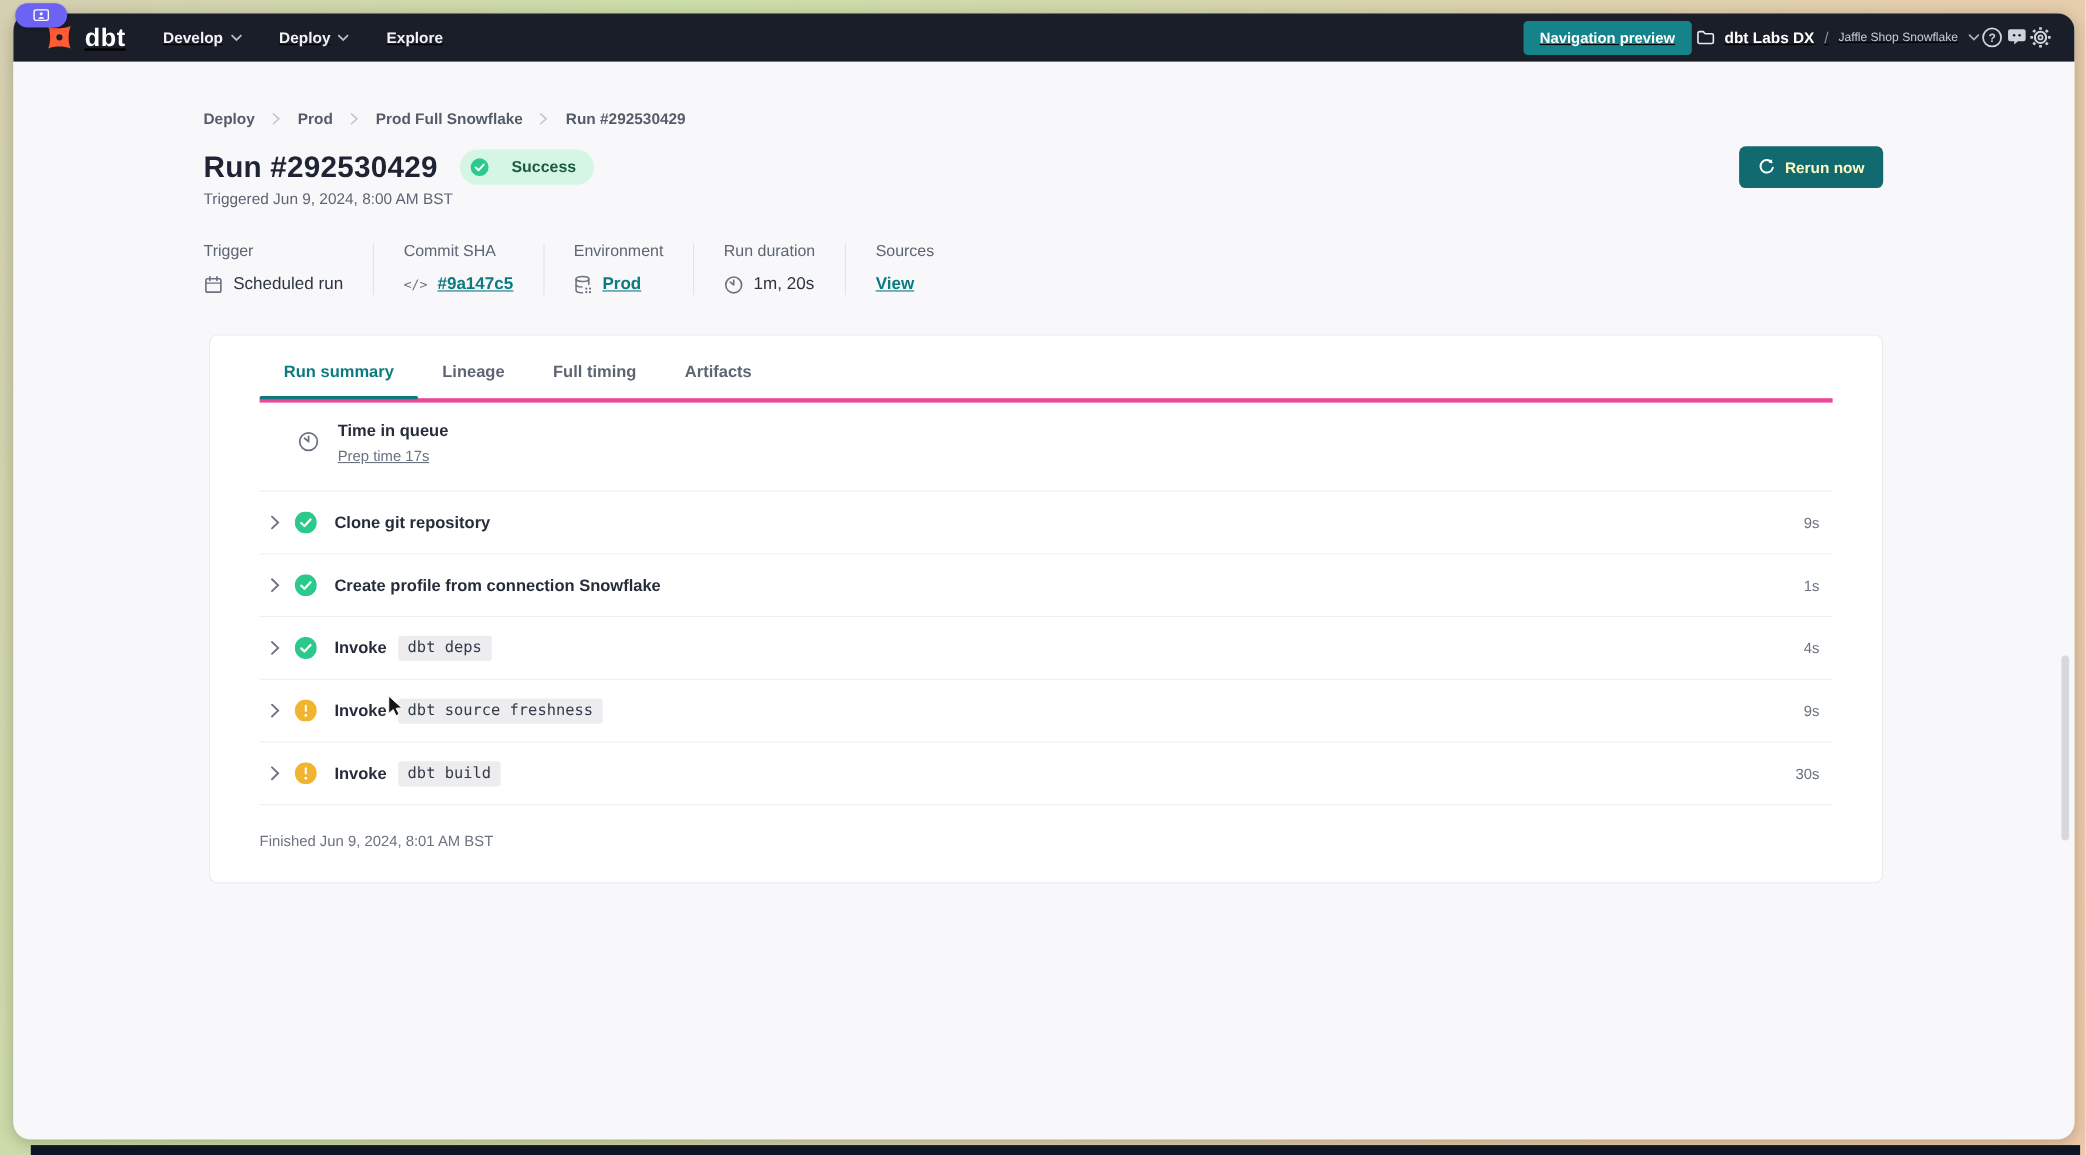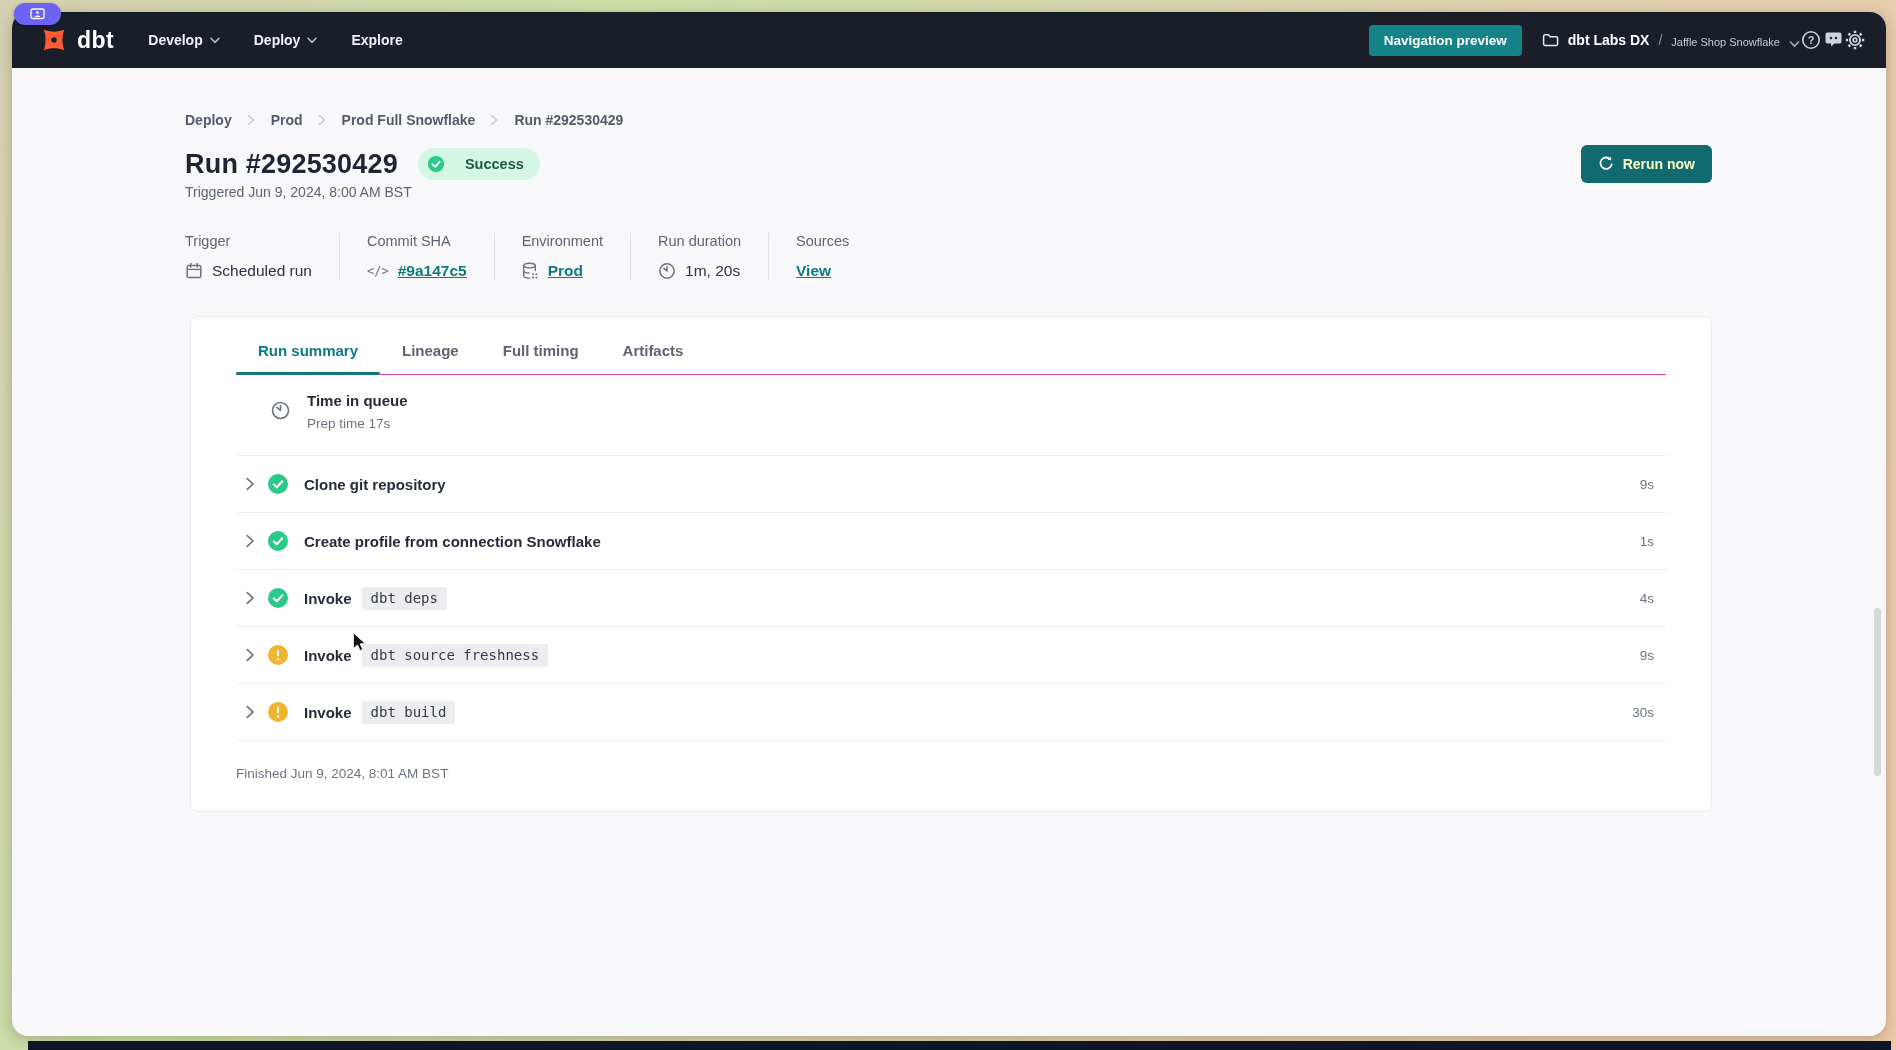--- a/index.html
+++ b/index.html
@@ -11,28 +11,28 @@
   }
   .bottom-strip { position:absolute; left:28px; right:5px; bottom:0; height:9px; background:#0d1526; }
 
   .window {
     position:absolute; left:12px; top:12px; right:10px; bottom:14px;
     border-radius:16px; overflow:hidden; background:#f8f8fa;
     box-shadow:0 3px 14px rgba(40,30,10,.25);
   }
 
   
-  .navbar { height:56px; background:#191e29; display:flex; align-items:center; padding:0 20px 0 26px; }
+  .navbar { height:44px; background:#191e29; display:flex; align-items:center; padding:0 20px 0 26px;text-decoration:underline; }
   .logo { display:flex; align-items:center; gap:7px; }
   .logo-text { color:#fff; font-size:23px; font-weight:800; letter-spacing:.5px; }
   .nav-menus { display:flex; align-items:center; margin-left:34px; gap:34px; }
   .nav-item { display:flex; align-items:center; gap:7px; color:#f1f2f5; font-size:14px; font-weight:700; cursor:pointer; }
   .nav-right { margin-left:auto; display:flex; align-items:center; }
   .preview-btn { background:#15838a; color:#fff; border:none; font-family:inherit; font-size:13.5px; font-weight:700; padding:8px 15px; border-radius:4px; cursor:pointer; }
-  .account-group { display:flex; align-items:flex-end; gap:9px; margin-left:20px; }
+  .account-group { display:flex; align-items:center; gap:9px; margin-left:4px; }
   .account-name { color:#fff; font-size:14px; font-weight:700; }
   .path-sep { color:#8a8f9a; font-size:14px; }
   .project-name { color:#c6cbd4; font-size:11px; }
   .nav-icon-btn { display:flex; align-items:center; justify-content:center; width:22px; height:22px; cursor:pointer; }
 
   
   .content { padding-top:44px; position:relative; }
   .page-head { margin:0 174px 0 173px; }
   .breadcrumb { display:flex; align-items:center; gap:15px; font-size:14px; font-weight:600; color:#545b69; }
   .crumb { cursor:pointer; }
@@ -48,29 +48,29 @@
   .meta-row { display:flex; margin-top:33px; }
   .meta-col { padding-right:27px; margin-right:27px; border-right:1px solid #e3e4e9; }
   .meta-col:last-child { border-right:none; }
   .meta-label { font-size:14.5px; color:#5d6472; margin-bottom:13px; }
   .meta-value { display:flex; align-items:center; gap:9px; font-size:15.5px; color:#2c3342; }
   .meta-value .code-glyph { font-family:"DejaVu Sans Mono", monospace; font-size:12px; color:#6b7280; }
   .meta-value .val.link { color:#0d7a80; text-decoration:underline; font-weight:600; cursor:pointer; }
 
   
   .card { margin:36px 174px 0 178px; background:#fff; border:1px solid #ebebee; border-radius:8px; padding:0 45px; }
-  .tabs { display:flex; padding-top:25px; border-bottom:1px solid #ec4899; }
+  .tabs { display:flex; padding-top:25px; border-bottom:4px solid #ec4899; }
   .tab { padding:0 22px 15px; font-size:15px; font-weight:600; color:#5d6472; cursor:pointer; position:relative; }
   .tab.active { color:#0d7a80; }
   .tab.active::after { content:""; position:absolute; left:0; right:0; bottom:-1px; height:3px; background:#12787e; border-radius:2px; }
 
   .queue-row { display:flex; align-items:flex-start; gap:16px; padding:17px 0 0 34px; height:81px; border-bottom:1px solid #edeef1; }
   .queue-icon { margin-top:8px; }
   .queue-title { font-size:15px; font-weight:700; color:#262c3a; }
-  .queue-link { display:inline-block; margin-top:7px; font-size:13.5px; color:#6a7280; cursor:pointer; }
+  .queue-link { display:inline-block; margin-top:7px; font-size:13.5px; color:#6a7280; text-decoration:underline; cursor:pointer; }
 
   .step-row { display:flex; align-items:center; height:57px; border-bottom:1px solid #edeef1; padding-right:12px; }
   .step-chevron { margin-left:10px; display:flex; cursor:pointer; }
   .step-status { margin-left:13px; display:flex; }
   .step-label { margin-left:16px; font-size:15px; font-weight:700; color:#262c3a; }
   .code-chip { margin-left:10px; font-family:"DejaVu Sans Mono", monospace; font-size:14px; color:#333a47; background:#ededf0; border-radius:3px; padding:3px 9px 4px; }
   .step-spacer { flex:1; }
   .step-duration { font-size:13.5px; color:#6b7280; }
 
   .card-footer { padding:25px 0 30px; font-size:13.5px; color:#6b7280; }

